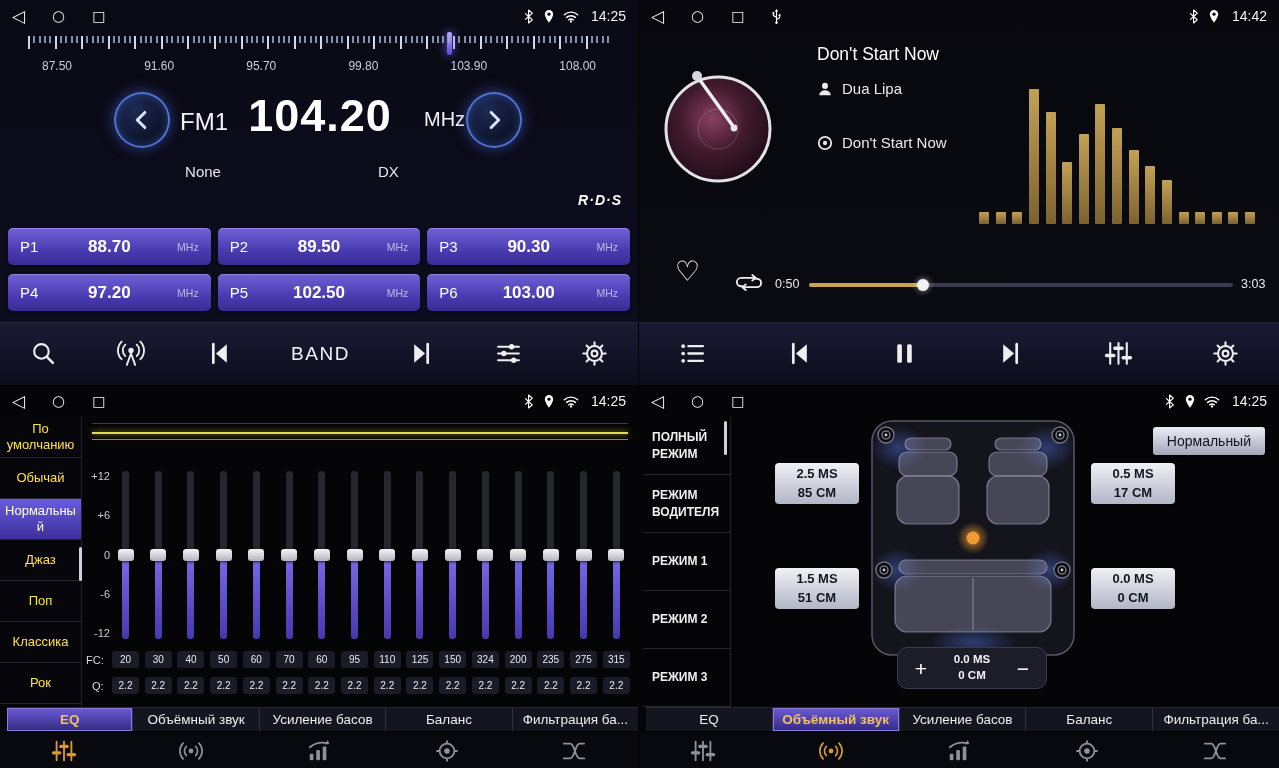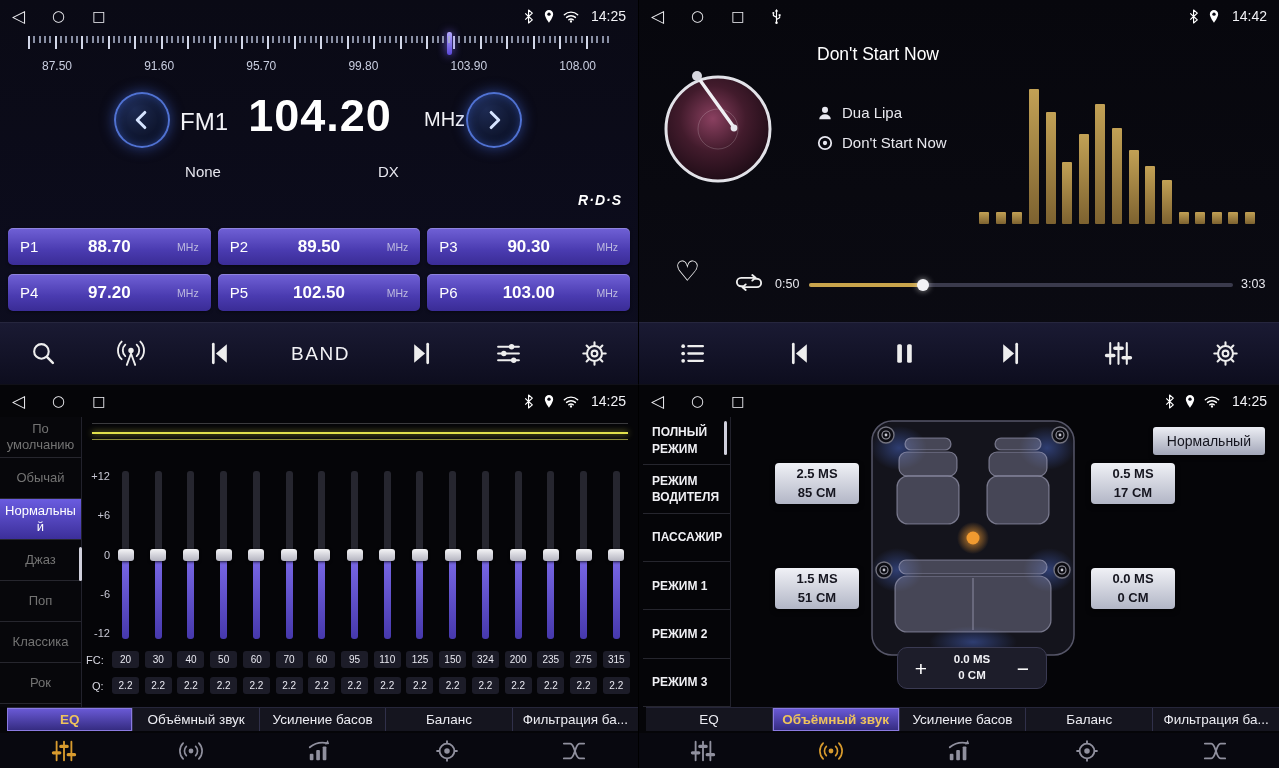--- a/index.html
+++ b/index.html
@@ -66,42 +66,42 @@
           align-items:center; justify-content:space-around;
           background:linear-gradient(180deg,#1a1a33,#0d0d1e); border-top:1px solid #26263e; }
   .dock-item { display:flex; align-items:center; justify-content:center; cursor:pointer; }
   .band-btn { font-size:19px; letter-spacing:1.5px; color:#f2f2f6; }
 
   
   .album { position:absolute; left:22px; top:70px; }
   .track-title { position:absolute; left:178px; top:44px; font-size:17.5px; color:#fff; }
   .meta-row { position:absolute; left:178px; display:flex; align-items:center; gap:9px;
               font-size:15px; color:#e8e8ee; }
-  .meta-artist { top:104px; } .meta-album { top:134px; }
+  .meta-artist { top:80px; } .meta-album { top:134px; }
   .spectrum { position:absolute; right:24px; top:84px; width:276px; height:140px;
               display:flex; align-items:flex-end; justify-content:space-between; }
   .spec-bar { width:10px; border-radius:1px;
               background:linear-gradient(180deg,#c2a155,#7d6230); }
   .fav-btn { position:absolute; left:36px; top:258px; cursor:pointer; }
   .heart-glyph { font-family:"DejaVu Sans",sans-serif; font-size:28px; color:#fff; line-height:1; }
   .repeat-btn { position:absolute; left:96px; top:270px; cursor:pointer; }
   .t-elapsed { position:absolute; left:136px; top:277px; font-size:12.5px; color:#e8e8ee; }
   .t-duration { position:absolute; left:602px; top:277px; font-size:12.5px; color:#e8e8ee; }
   .progress { position:absolute; left:170px; top:283px; width:424px; height:4px;
               border-radius:2px; background:#3a3a4c; cursor:pointer; }
   .progress-fill { position:absolute; left:0; top:0; bottom:0; border-radius:2px;
                    background:#c9a44c; }
   .progress-knob { position:absolute; top:-4px; width:12px; height:12px; border-radius:50%;
                    background:#f2f2f6; box-shadow:0 0 6px rgba(255,255,255,.6); }
 
   
   .eq-sidebar { position:absolute; left:0; top:32px; width:82px; height:290px;
                 border-right:1px solid #22222c; background:#07070b; }
   .eq-preset { min-height:41px; display:flex; align-items:center; justify-content:center;
-               text-align:center; font-size:13px; color:#737373; padding:3px 4px;
+               text-align:center; font-size:13px; color:#fde047; padding:3px 4px;
                border-bottom:1px solid #26262e; cursor:pointer; word-break:break-word; line-height:1.2; }
   .eq-preset.selected { background:linear-gradient(180deg,#6a5ce0,#3c2f9a); color:#fff; }
   .side-thumb { position:absolute; width:3px; height:34px; border-radius:2px;
                 background:#d0d0dc; right:0; }
   .eq-curve { position:absolute; left:92px; right:10px; top:38px; height:26px;
               border-top:1px solid rgba(255,255,255,.22); }
   .curve-line1 { position:absolute; left:0; right:0; top:8px; height:2px; background:#e0e04c;
                  box-shadow:0 0 6px rgba(224,224,76,.8); }
   .curve-line2 { position:absolute; left:0; right:0; top:15px; height:1px; background:#8a8a3c; }
   .eq-scale { position:absolute; left:82px; top:86px; width:28px; height:168px;
@@ -807,21 +807,20 @@
             </g>
             <circle cx="9" cy="12.6" r="1.3" fill="#fff"></circle>
           </svg>
         <span class="status-time">14:25</span>
       </div>
     </div>
 
     <div class="mode-list">
         <div class="mode-item">ПОЛНЫЙ РЕЖИМ</div>
         <div class="mode-item">РЕЖИМ ВОДИТЕЛЯ</div>
-        <div class="mode-item">ПАССАЖИР</div>
         <div class="mode-item">РЕЖИМ 1</div>
         <div class="mode-item">РЕЖИМ 2</div>
         <div class="mode-item">РЕЖИМ 3</div>
       </div>
     <div class="side-thumb" style="left:85px; top:36px;"></div>
 
     <div class="profile-btn">Нормальный</div>
 
     <div class="car-wrap">
       <svg width="208" height="240" viewBox="0 0 208 240">

